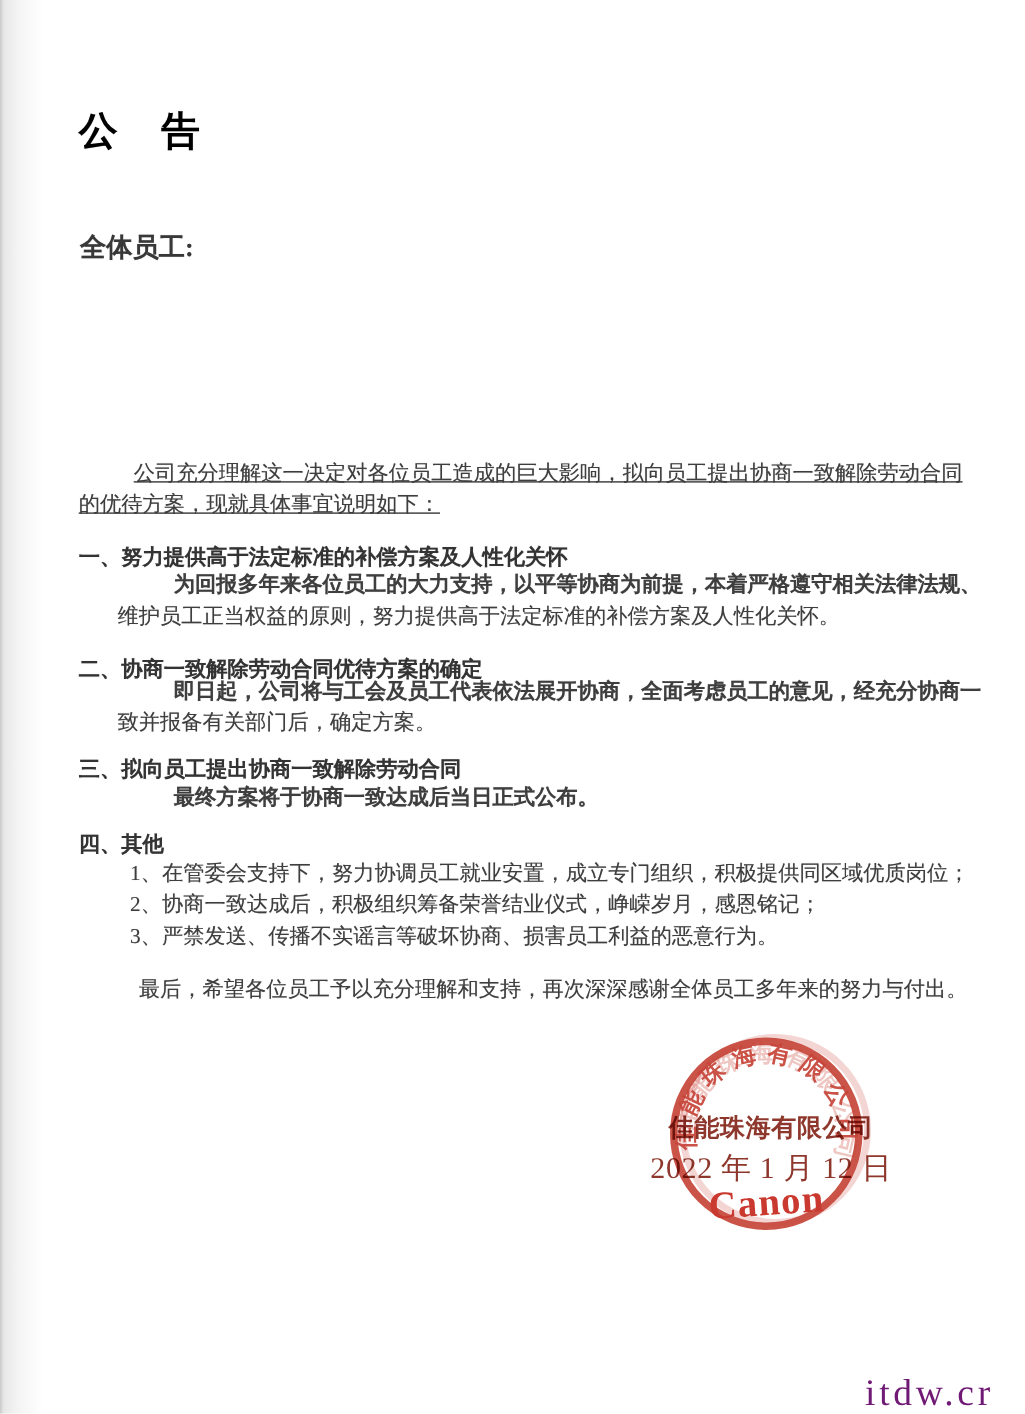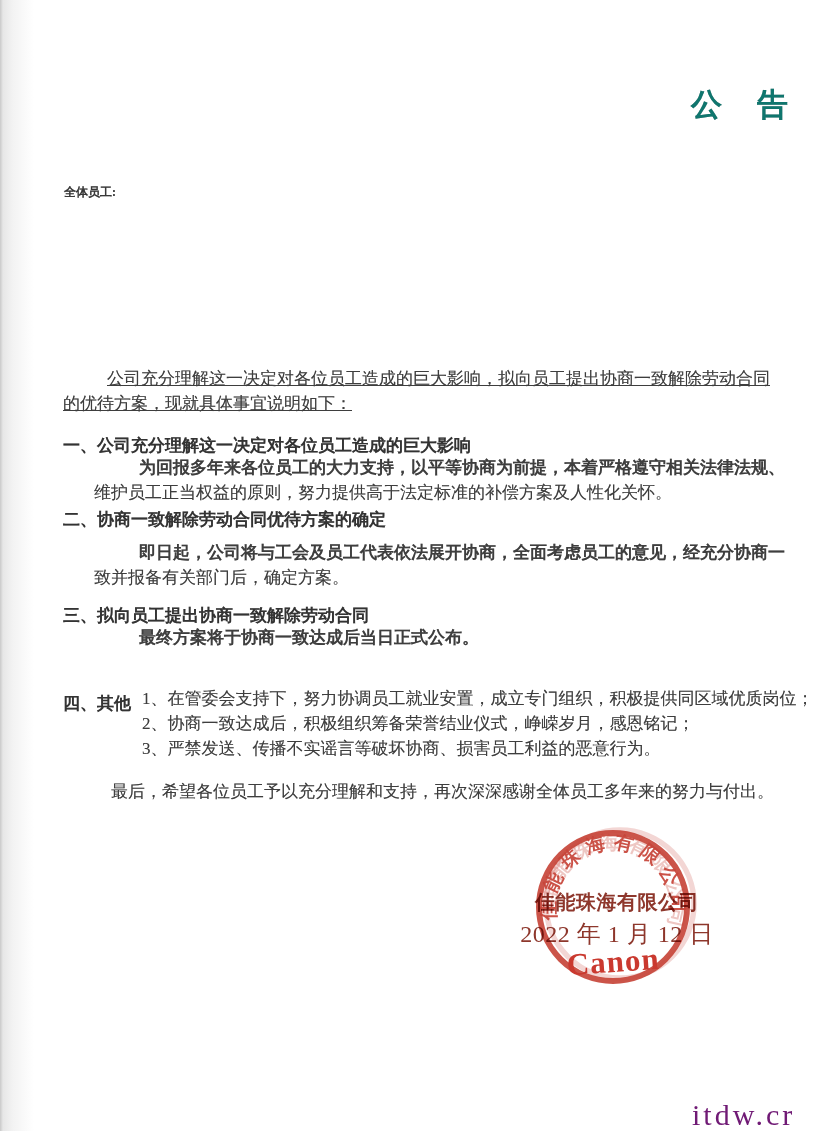--- a/index.html
+++ b/index.html
@@ -12,25 +12,25 @@
   .scan-edge {
     position:absolute; left:0; top:0; width:34px; height:1131px;
     background:linear-gradient(90deg,#c9c9c9 0px,#e7e7e7 3px,#f3f3f3 13px,#ffffff 34px);
     pointer-events:none;
   }
   .doc { position:absolute; left:0; top:0; width:820px; height:1131px; }
   .doc-text { text-shadow:0 0 .6px rgba(62,62,62,.45); }
 
   .title {
     position:absolute; left:63px; top:84px; width:727px;
-    text-align:right; font-size:31px; font-weight:600; letter-spacing:2px; color:#0f766e;
+    text-align:left; font-size:31px; font-weight:600; letter-spacing:2px; color:#000000;
   }
   .salutation {
     position:absolute; left:64px; top:184px;
-    font-size:12px; font-weight:bold; color:#383838;
+    font-size:21px; font-weight:bold; color:#383838;
   }
   .block { position:absolute; }
   .doc-line { white-space:nowrap; font-size:17px; line-height:24.8px; }
   .indent-p  { padding-left:44px; }  
   .indent-s  { padding-left:45px;font-weight:bold; }  
   .indent-c  { padding-left:48px;margin-top:15px; }  
   .sec-head { font-size:17px; font-weight:bold; color:#333; white-space:nowrap; line-height:24px; }
   .items .doc-line { line-height:25.2px; }
 
   .seal-wrap { position:absolute; left:526px; top:820px; width:174px; height:174px;
@@ -58,39 +58,39 @@
   <div class="title doc-text">公　告</div>
 
   <div class="salutation doc-text">全体员工:</div>
 
 
   <div class="block doc-text" style="left:63px; top:367px;text-decoration:underline;">
     <div class="doc-line indent-p">公司充分理解这一决定对各位员工造成的巨大影响，拟向员工提出协商一致解除劳动合同</div>
     <div class="doc-line">的优待方案，现就具体事宜说明如下：</div>
   </div>
 
-  <div class="block sec-head doc-text" style="left:63px; top:434px;">一、公司充分理解这一决定对各位员工造成的巨大影响</div>
+  <div class="block sec-head doc-text" style="left:63px; top:434px;">一、努力提供高于法定标准的补偿方案及人性化关怀</div>
   <div class="block doc-text" style="left:94px; top:456px;">
     <div class="doc-line indent-s">为回报多年来各位员工的大力支持，以平等协商为前提，本着严格遵守相关法律法规、</div>
     <div class="doc-line">维护员工正当权益的原则，努力提供高于法定标准的补偿方案及人性化关怀。</div>
   </div>
 
-  <div class="block sec-head doc-text" style="left:63px; top:508px;">二、协商一致解除劳动合同优待方案的确定</div>
+  <div class="block sec-head doc-text" style="left:63px; top:524px;">二、协商一致解除劳动合同优待方案的确定</div>
   <div class="block doc-text" style="left:94px; top:541px;">
     <div class="doc-line indent-s">即日起，公司将与工会及员工代表依法展开协商，全面考虑员工的意见，经充分协商一</div>
     <div class="doc-line">致并报备有关部门后，确定方案。</div>
   </div>
 
   <div class="block sec-head doc-text" style="left:63px; top:604px;">三、拟向员工提出协商一致解除劳动合同</div>
   <div class="block doc-text" style="left:94px; top:626px;">
     <div class="doc-line indent-s">最终方案将于协商一致达成后当日正式公布。</div>
   </div>
 
-  <div class="block sec-head doc-text" style="left:63px; top:692px;">四、其他</div>
-  <div class="block items doc-text" style="left:104px; top:686px;margin-left:38px;">
+  <div class="block sec-head doc-text" style="left:63px; top:664px;">四、其他</div>
+  <div class="block items doc-text" style="left:104px; top:686px;">
     <div class="doc-line">1、在管委会支持下，努力协调员工就业安置，成立专门组织，积极提供同区域优质岗位；</div>
     <div class="doc-line">2、协商一致达成后，积极组织筹备荣誉结业仪式，峥嵘岁月，感恩铭记；</div>
     <div class="doc-line">3、严禁发送、传播不实谣言等破坏协商、损害员工利益的恶意行为。</div>
   </div>
 
   <div class="block doc-text" style="left:63px; top:765px;">
     <div class="doc-line indent-c">最后，希望各位员工予以充分理解和支持，再次深深感谢全体员工多年来的努力与付出。</div>
   </div>
 
   <div class="seal-wrap">

